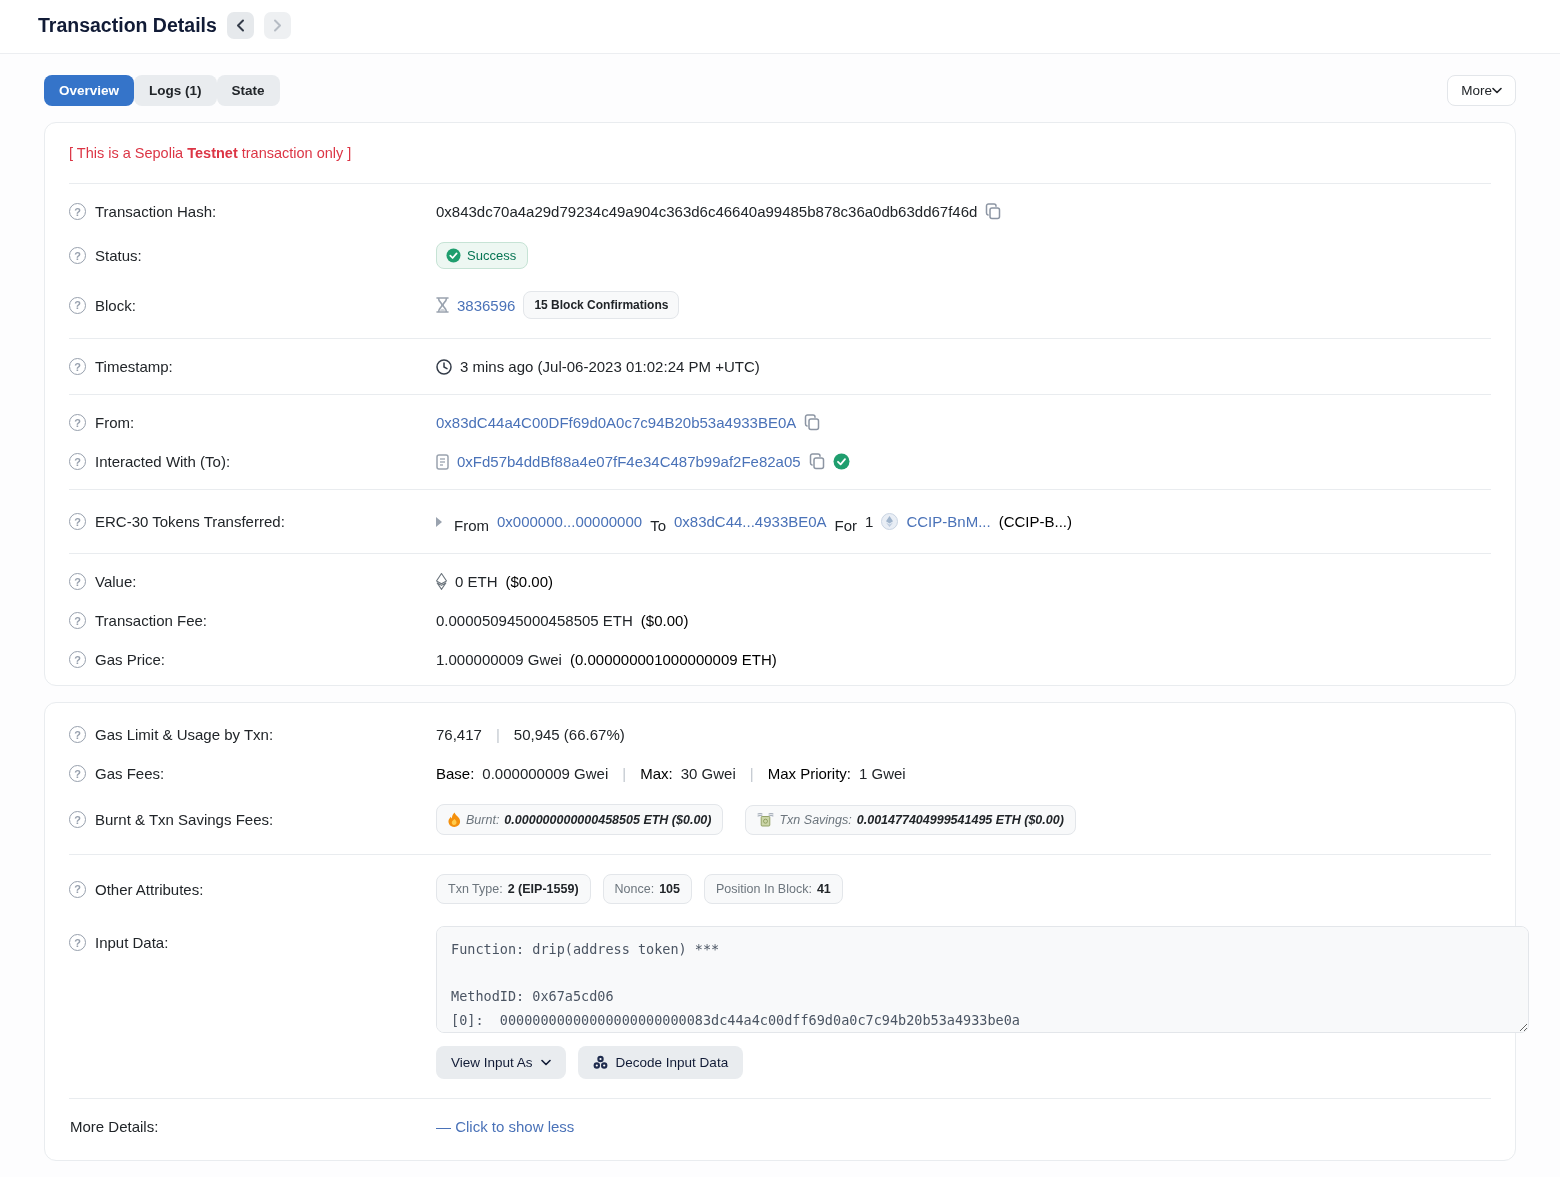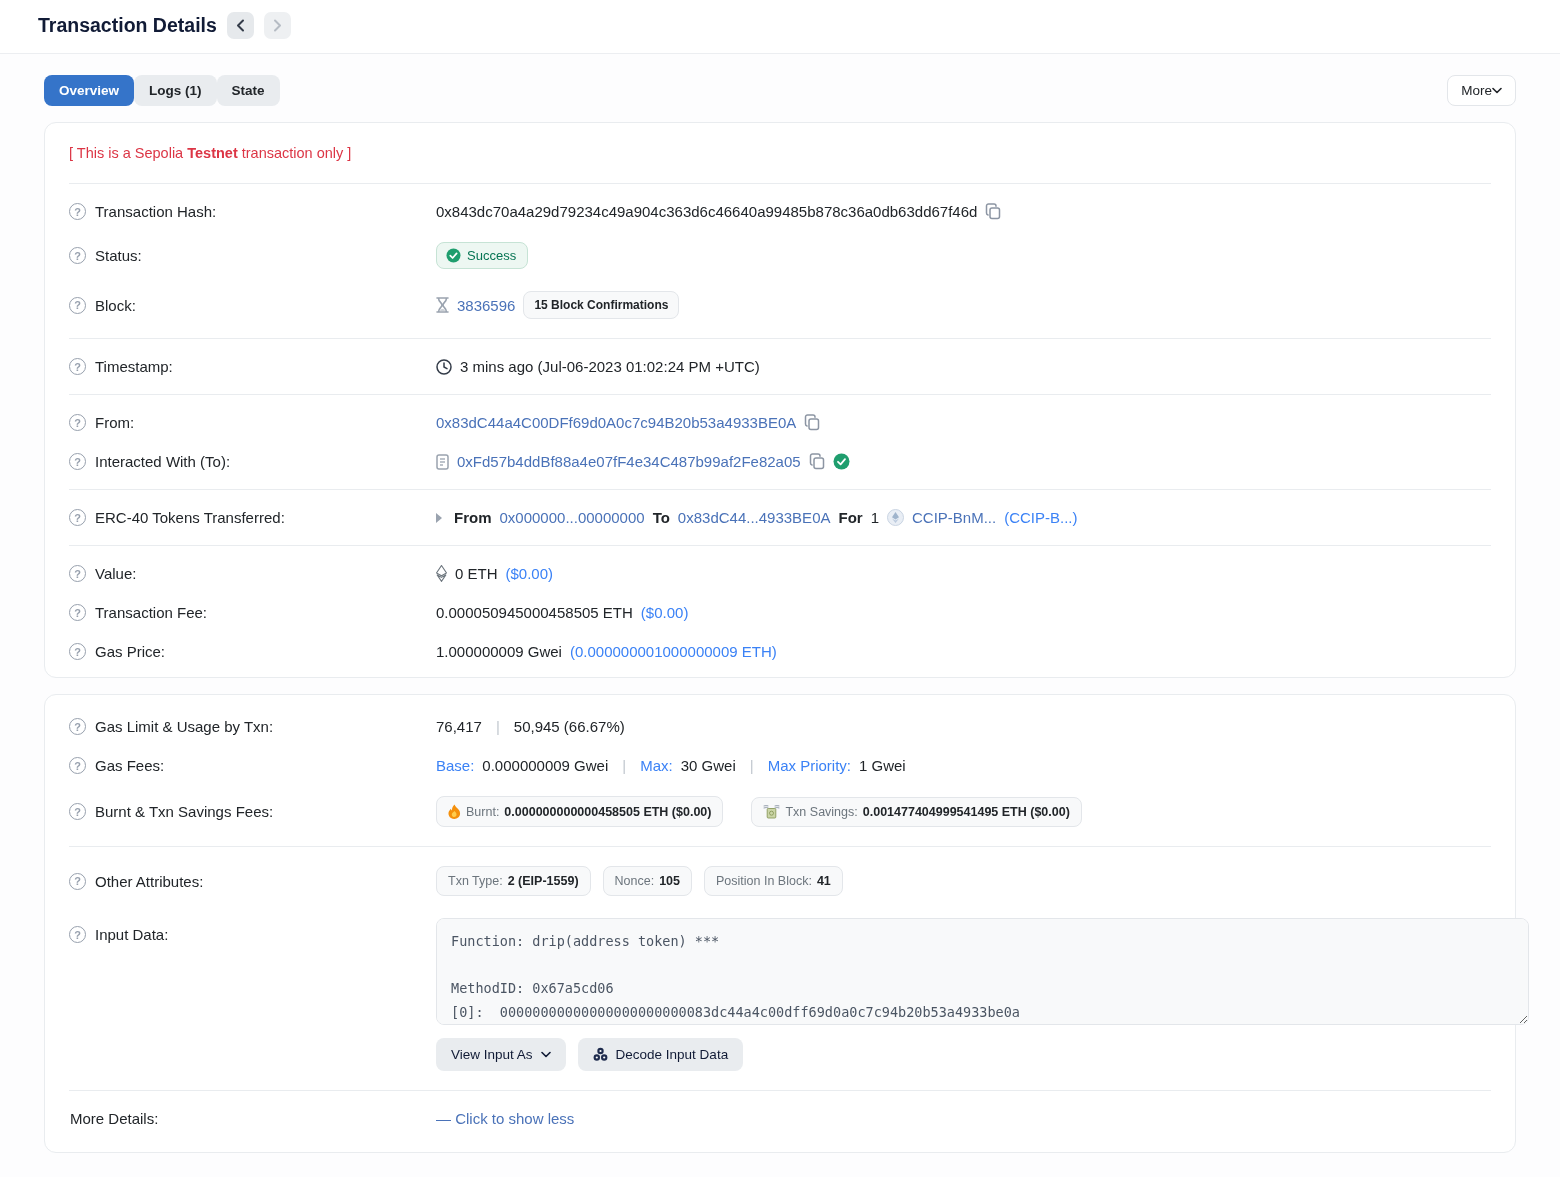--- a/index.html
+++ b/index.html
@@ -61,21 +61,21 @@
   .row.top .row-label { padding-top:8px; }
   .q-icon {
     width:17px; height:17px; border:1.5px solid #97a0ad; border-radius:50%;
     color:#97a0ad; font-size:11px; font-weight:700;
     display:inline-flex; align-items:center; justify-content:center;
     flex-shrink:0;
   }
   .row-value { display:flex; align-items:center; gap:8px; flex-wrap:wrap; }
   .mono-hash { color:#212529; }
   .link { color:#4a72b8; text-decoration:none; cursor:pointer; }
-  .muted { color:#3b82f6; }
+  .muted { color:#000000; }
   .sep { color:#c2c8cf; padding:0 6px; }
   .badge-success {
     display:inline-flex; align-items:center; gap:6px;
     background:#edf7f2; border:1px solid #c6e3d5; border-radius:8px;
     padding:5px 11px 5px 9px; color:#067453; font-size:13px; font-weight:500;
   }
   .badge-gray {
     display:inline-flex; align-items:center; gap:4px;
     background:#f8f9fa; border:1px solid #e3e6ea; border-radius:8px;
     padding:6px 10px; font-size:12px; font-weight:700; color:#212529;
@@ -87,21 +87,21 @@
   }
   .badge-attr .bl { color:#6c757d; font-weight:400; }
   .badge-attr .bv { color:#212529; font-weight:700; }
   .icon { display:inline-flex; flex-shrink:0; align-items:center; }
   .copy-btn { background:none; border:none; padding:0; cursor:pointer; display:inline-flex; }
   .caret-icon {
     width:0; height:0; border-left:6px solid #9aa3af;
     border-top:5px solid transparent; border-bottom:5px solid transparent;
     margin-right:4px;
   }
-  .txt-b { font-weight:700; color:#212529; }
+  .txt-b { font-weight:400; color:#212529;margin-top:8px; }
   textarea.input-data {
     width:1093px; height:107px;
     background:#f8f9fa; border:1px solid #e3e6ea; border-radius:8px;
     padding:11px 14px; resize:vertical;
     font-family:"DejaVu Sans Mono", monospace;
     font-size:13.5px; line-height:1.75; color:#4b5563;
   }
   .input-btns { display:flex; gap:12px; margin-top:10px; }
   .btn-gray {
     background:#e9ecef; border:none; border-radius:8px;
@@ -277,21 +277,21 @@
           </svg>
       </span>
     </div>
   </div>
 
   <hr class="divider">
 
   <div class="row">
     <div class="row-label">
       <span class="q-icon">?</span>
-      <span>ERC-40 Tokens Transferred:</span>
+      <span>ERC-30 Tokens Transferred:</span>
     </div>
     <div class="row-value">
       <span class="caret-icon"></span>
       <span class="txt-b">From</span>
       <a class="link">0x000000...00000000</a>
       <span class="txt-b">To</span>
       <a class="link">0x83dC44...4933BE0A</a>
       <span class="txt-b">For</span>
       <span>1</span>
       <span class="icon">
@@ -378,21 +378,21 @@
       <span class="muted">Max Priority:</span>
       <span>1 Gwei</span>
     </div>
   </div>
 
   <div class="row">
     <div class="row-label">
       <span class="q-icon">?</span>
       <span>Burnt &amp; Txn Savings Fees:</span>
     </div>
-    <div class="row-value" style="gap:28px;">
+    <div class="row-value" style="gap:22px;font-style:italic;">
       <span class="badge-attr">
         <span class="icon">
           <svg width="13" height="15" viewBox="0 0 13 15">
               <path d="M6.5 0.5c.6 2.3 3.2 3.6 4.6 5.8 1.5 2.4 1.3 5.6-.9 7.3-1.9 1.6-5 1.8-7.2.4C.7 12.5-.2 9.6 1 7.2c.5-1 1.3-1.8 1.8-2.5.3.8.5 1.4 1.2 1.8-.2-2.3.9-4.4 2.5-6z" fill="#f4900c"></path>
               <path d="M6.6 7c.9 1.3 2.3 2.3 1.9 4.1-.3 1.3-1.5 2.1-2.7 1.9-1.3-.2-2.2-1.4-2-2.8.2-1.4 1.6-2 2.8-3.2z" fill="#ffcc4d"></path>
             </svg>
         </span>
         <span class="bl">Burnt:</span>
         <span class="bv">0.000000000000458505 ETH ($0.00)</span>
       </span>

